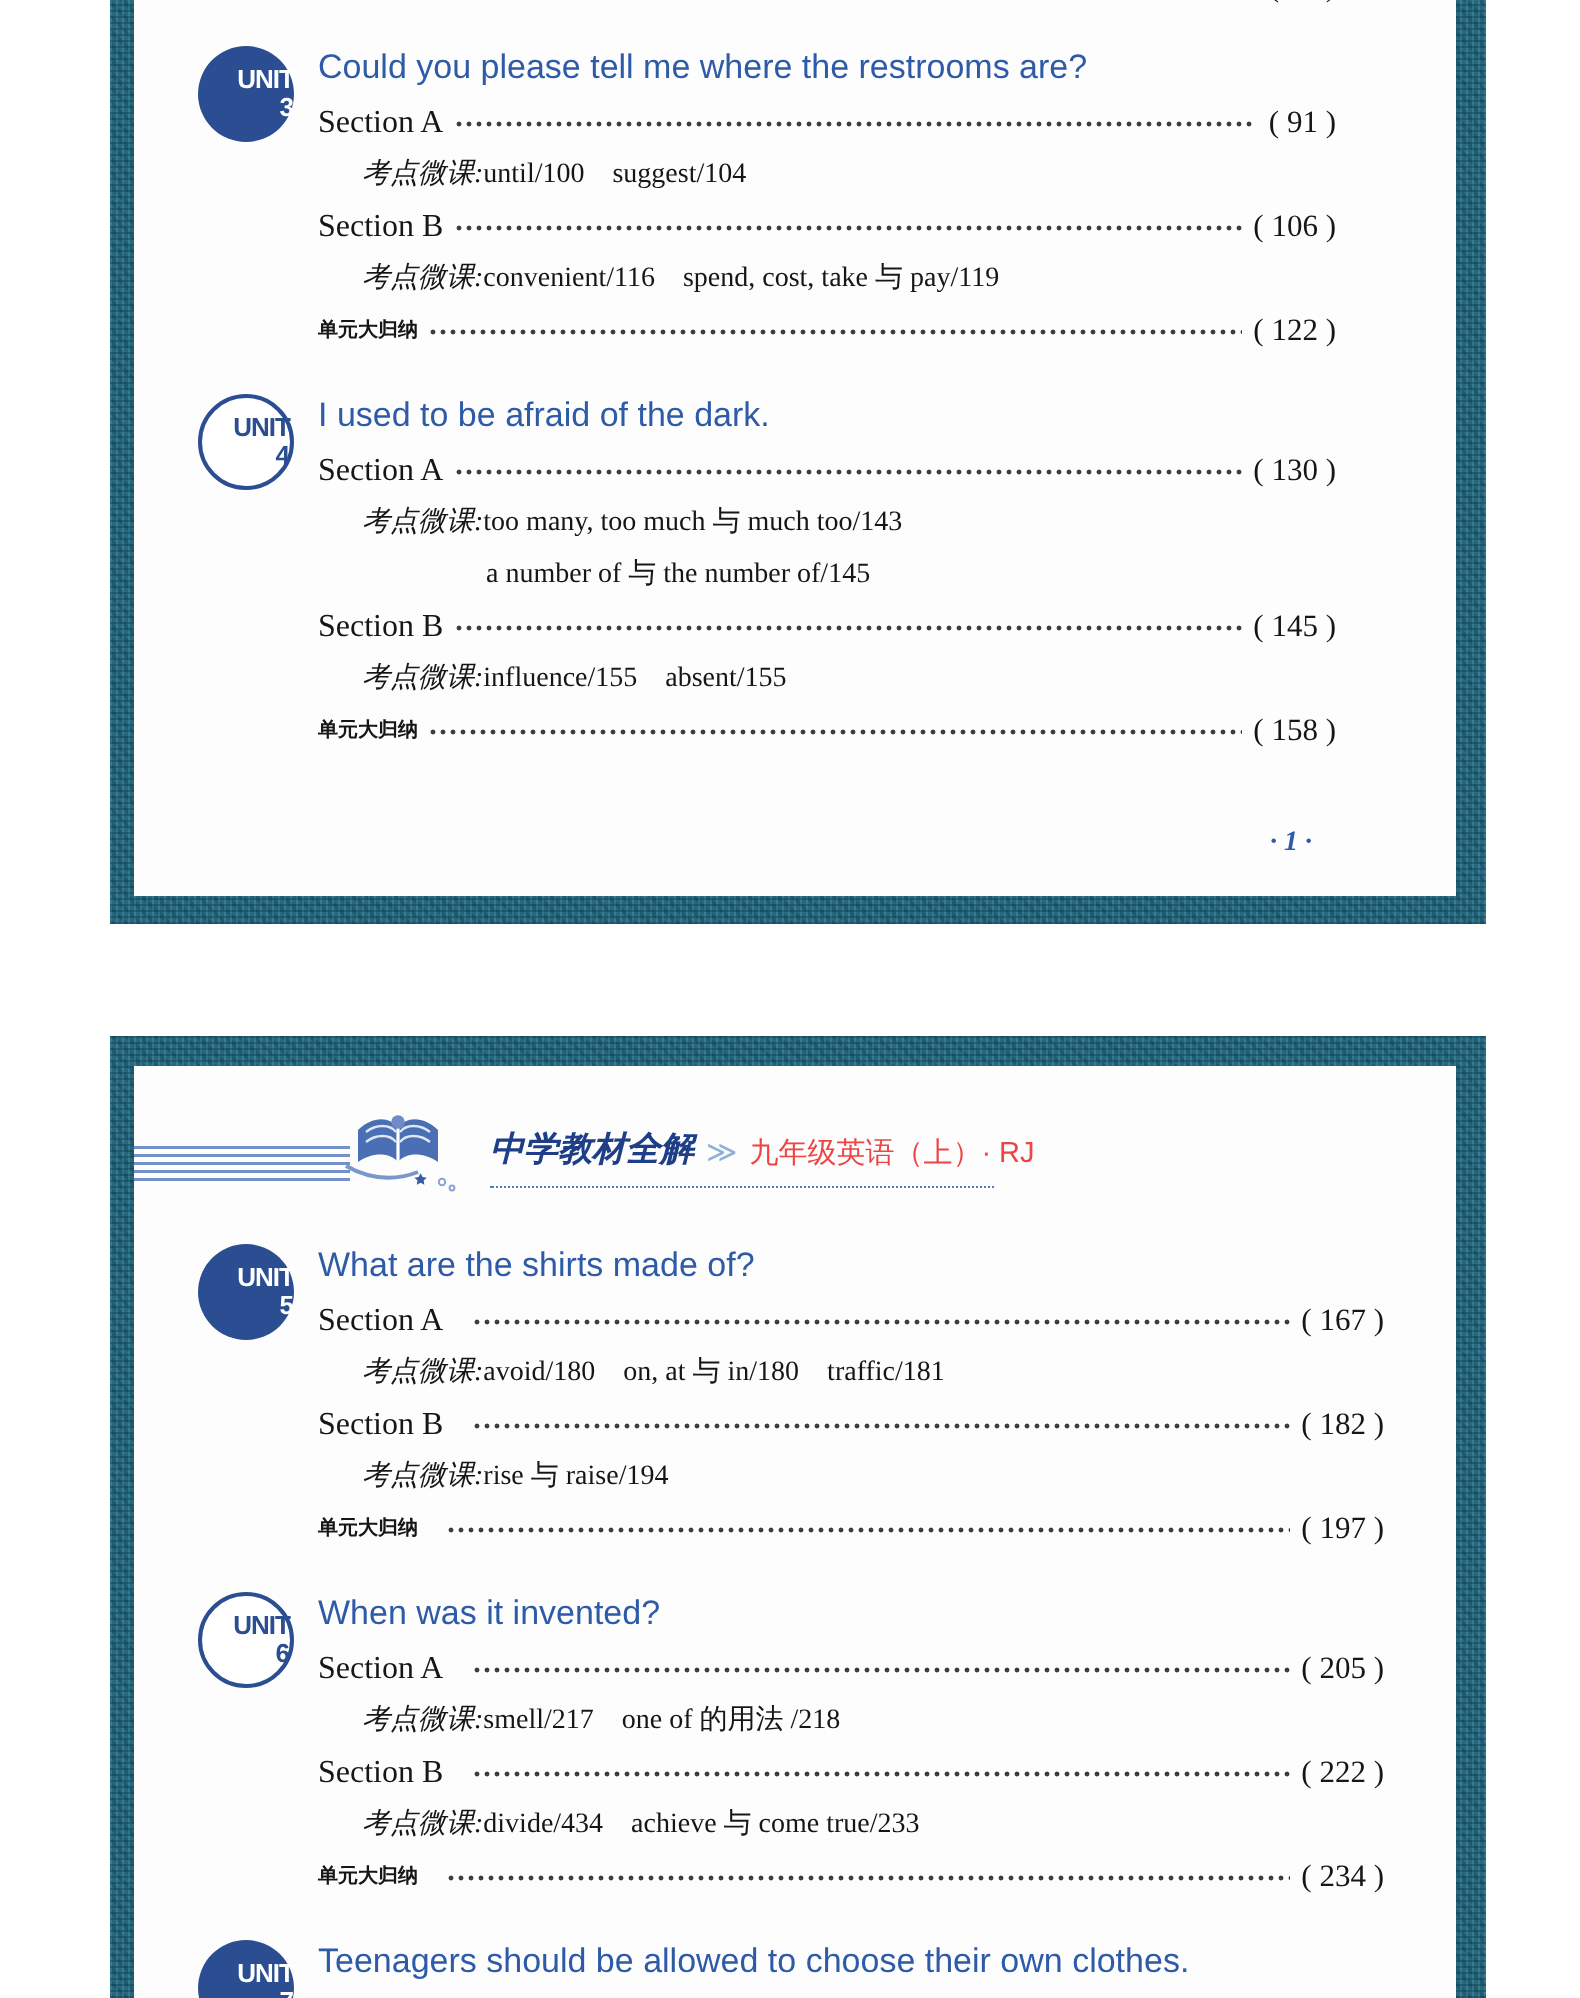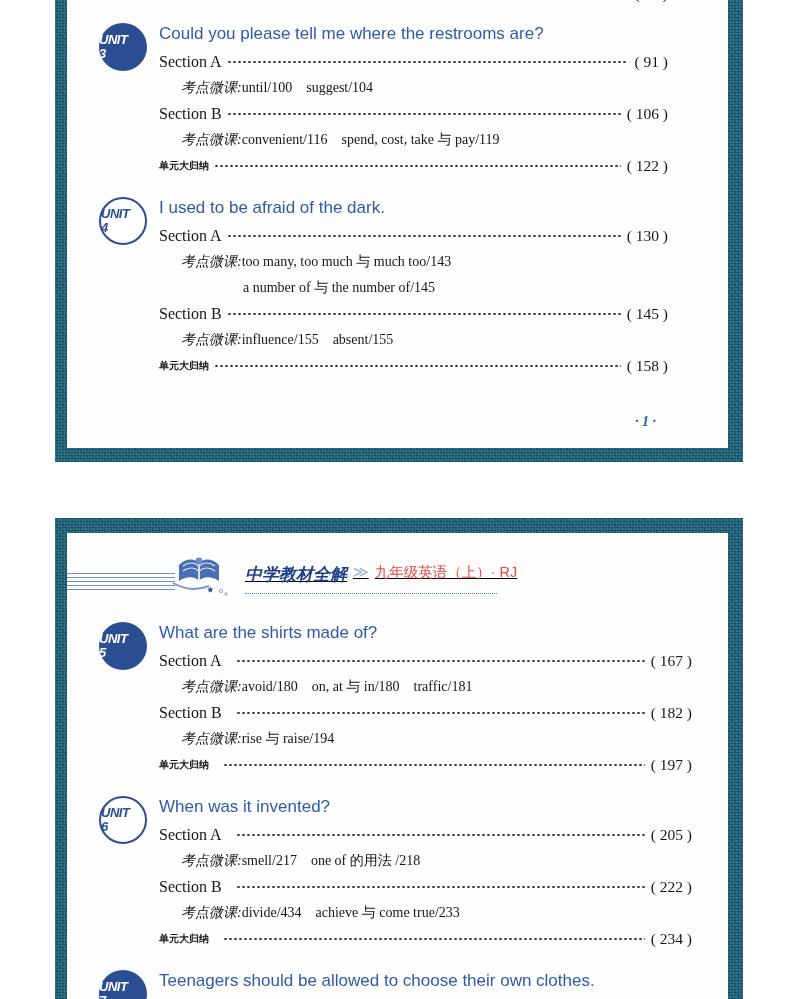--- a/index.html
+++ b/index.html
@@ -21,22 +21,22 @@
   .page2{top:518px;height:481px;}
   .inner{position:absolute;background:#fdfdfd;overflow:hidden;}
   .inner1{left:12px;right:15px;top:0;bottom:14px;}
   .inner2{left:12px;right:15px;top:15px;bottom:0;}
 
   
   .unit{position:relative;margin-left:92px;}
   .unit+.unit{margin-top:17px;}
   .badge{
     position:absolute;left:-60px;top:1px;width:48px;height:48px;border-radius:50%;
-    display:flex;flex-direction:column;align-items:flex-start;justify-content:center;
-    font-family:"Liberation Sans",sans-serif;font-style:italic;font-weight:bold;
+    display:flex;flex-direction:column;align-items:flex-end;justify-content:center;
+    font-family:"Liberation Sans",sans-serif;font-weight:bold;
     line-height:1.05;box-sizing:border-box;
   }
   .badge .b1{font-size:13px;letter-spacing:-.5px;}
   .badge .b2{font-size:13px;}
   .badge.filled{background:#2b4d91;color:#fff;}
   .badge.outline{background:#fff;color:#2b4d91;border:2px solid #2b4d91;}
   .unit-title{
     font-family:"Liberation Sans",sans-serif;font-size:17px;line-height:24px;
     color:#2e5ba8;margin:0 16px 3px 0;white-space:nowrap;
   }
@@ -71,21 +71,21 @@
   
   .hdr{position:relative;height:62px;margin-top:12px;}
   .speedlines{
     position:absolute;left:0px;top:28px;width:108px;height:18px;
     background:repeating-linear-gradient(to bottom,#7291c9 0 1.5px,transparent 1.5px 4px);
   }
   .logo{position:absolute;left:102px;top:8px;}
   .hdr-text{
     position:absolute;left:178px;top:18px;width:252px;
     border-bottom:1px dotted #4a7fc1;padding-bottom:7px;
-    display:flex;align-items:flex-start;gap:6px;white-space:nowrap;text-decoration:underline;
+    display:flex;align-items:flex-end;gap:6px;white-space:nowrap;
   }
   .brand{
     font-family:"Liberation Serif",serif;font-style:italic;font-weight:bold;
     font-size:17px;color:#1e3f88;
   }
   .chev{color:#8fb0d9;font-size:15px;}
   .series{font-family:"Liberation Sans",sans-serif;font-size:14.5px;color:#ef4444;}
 </style>
 </head>
 <body>

